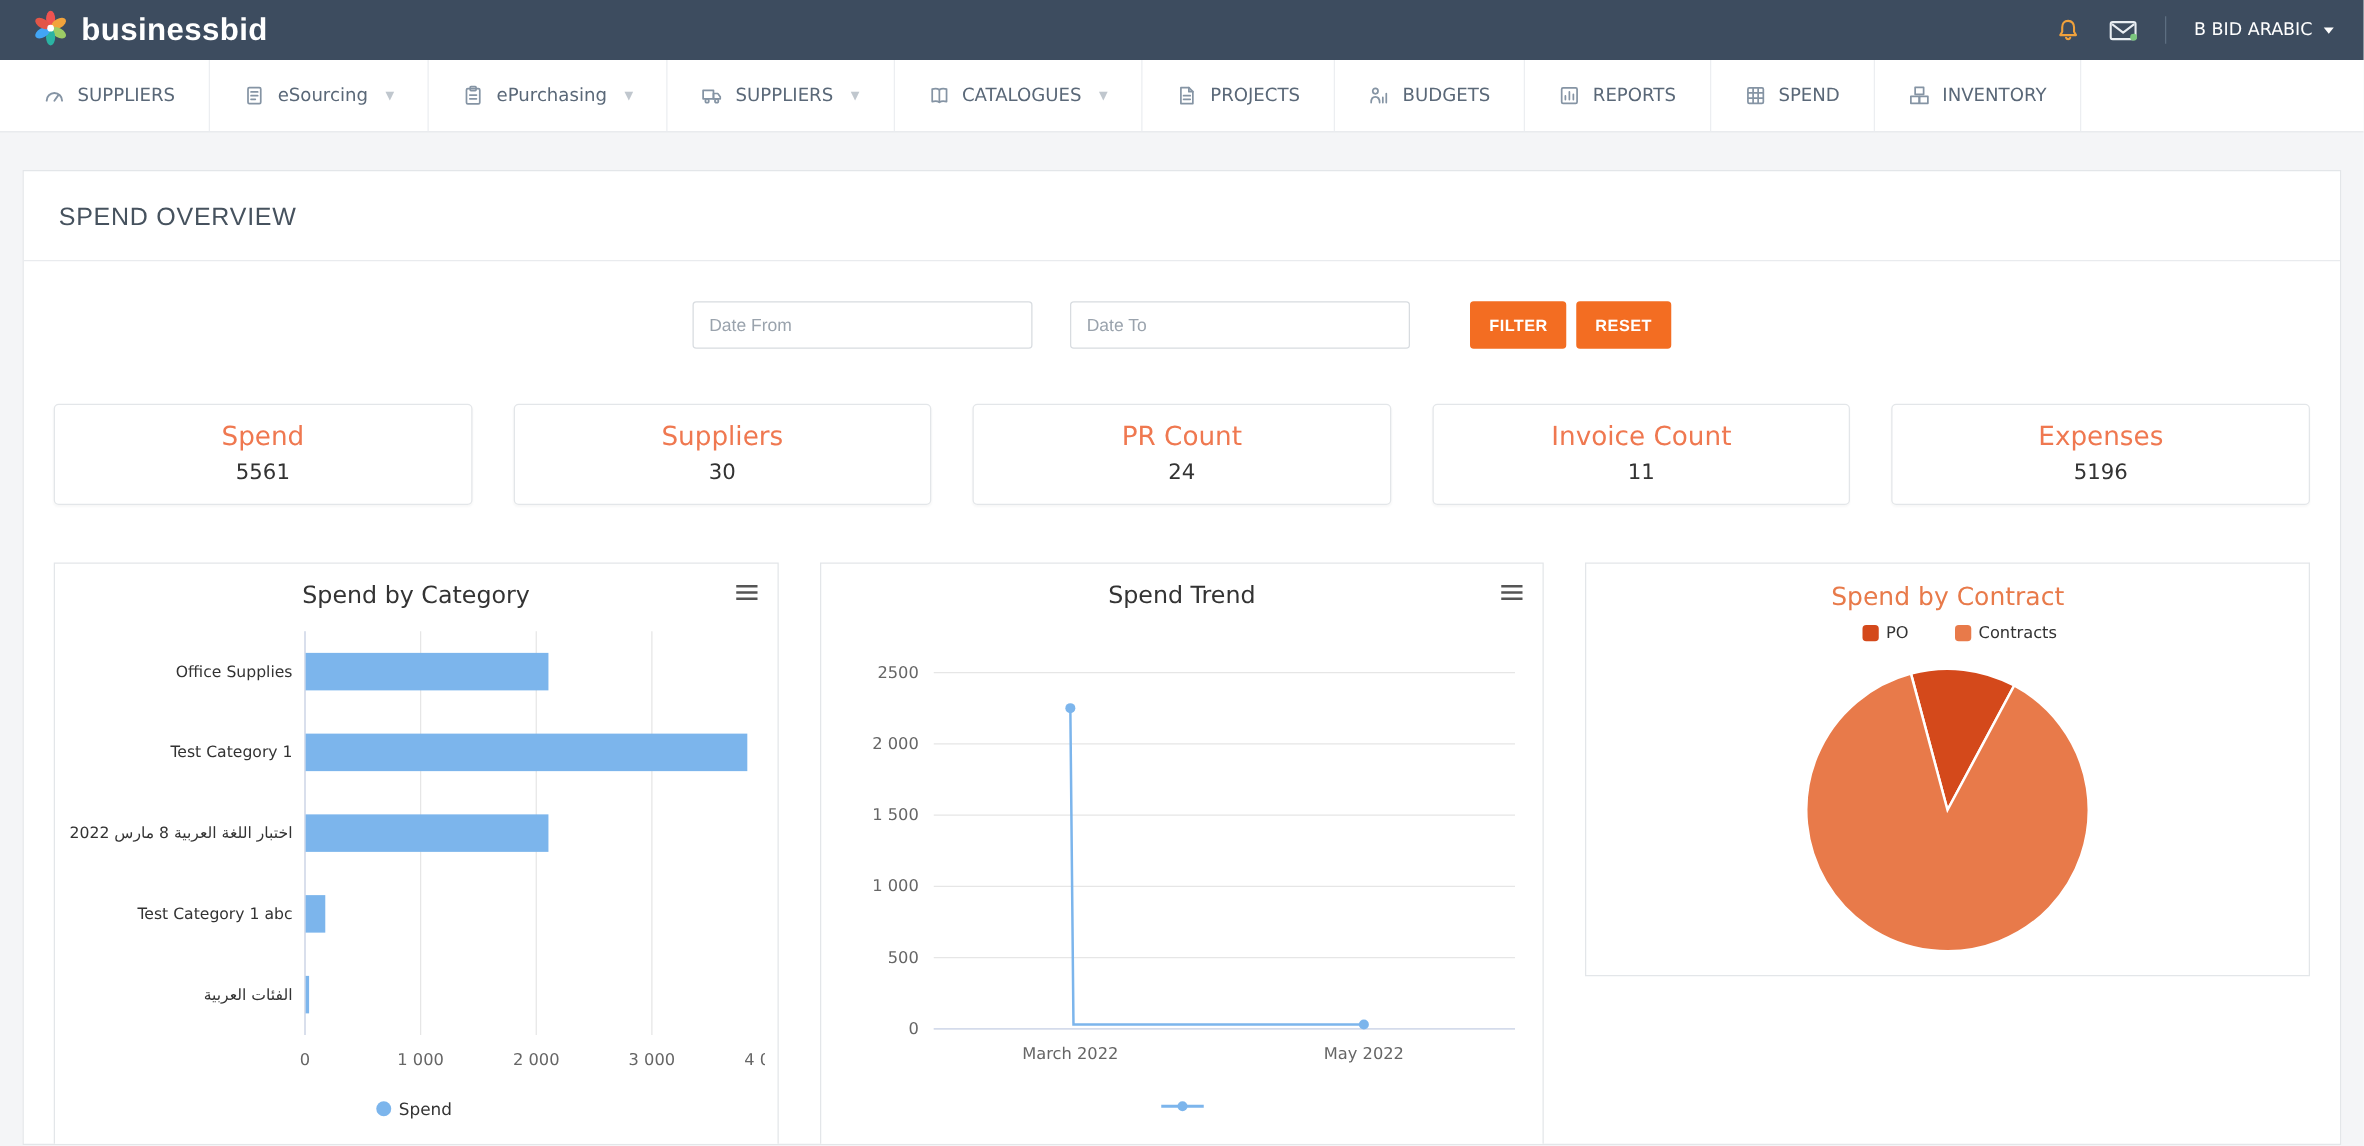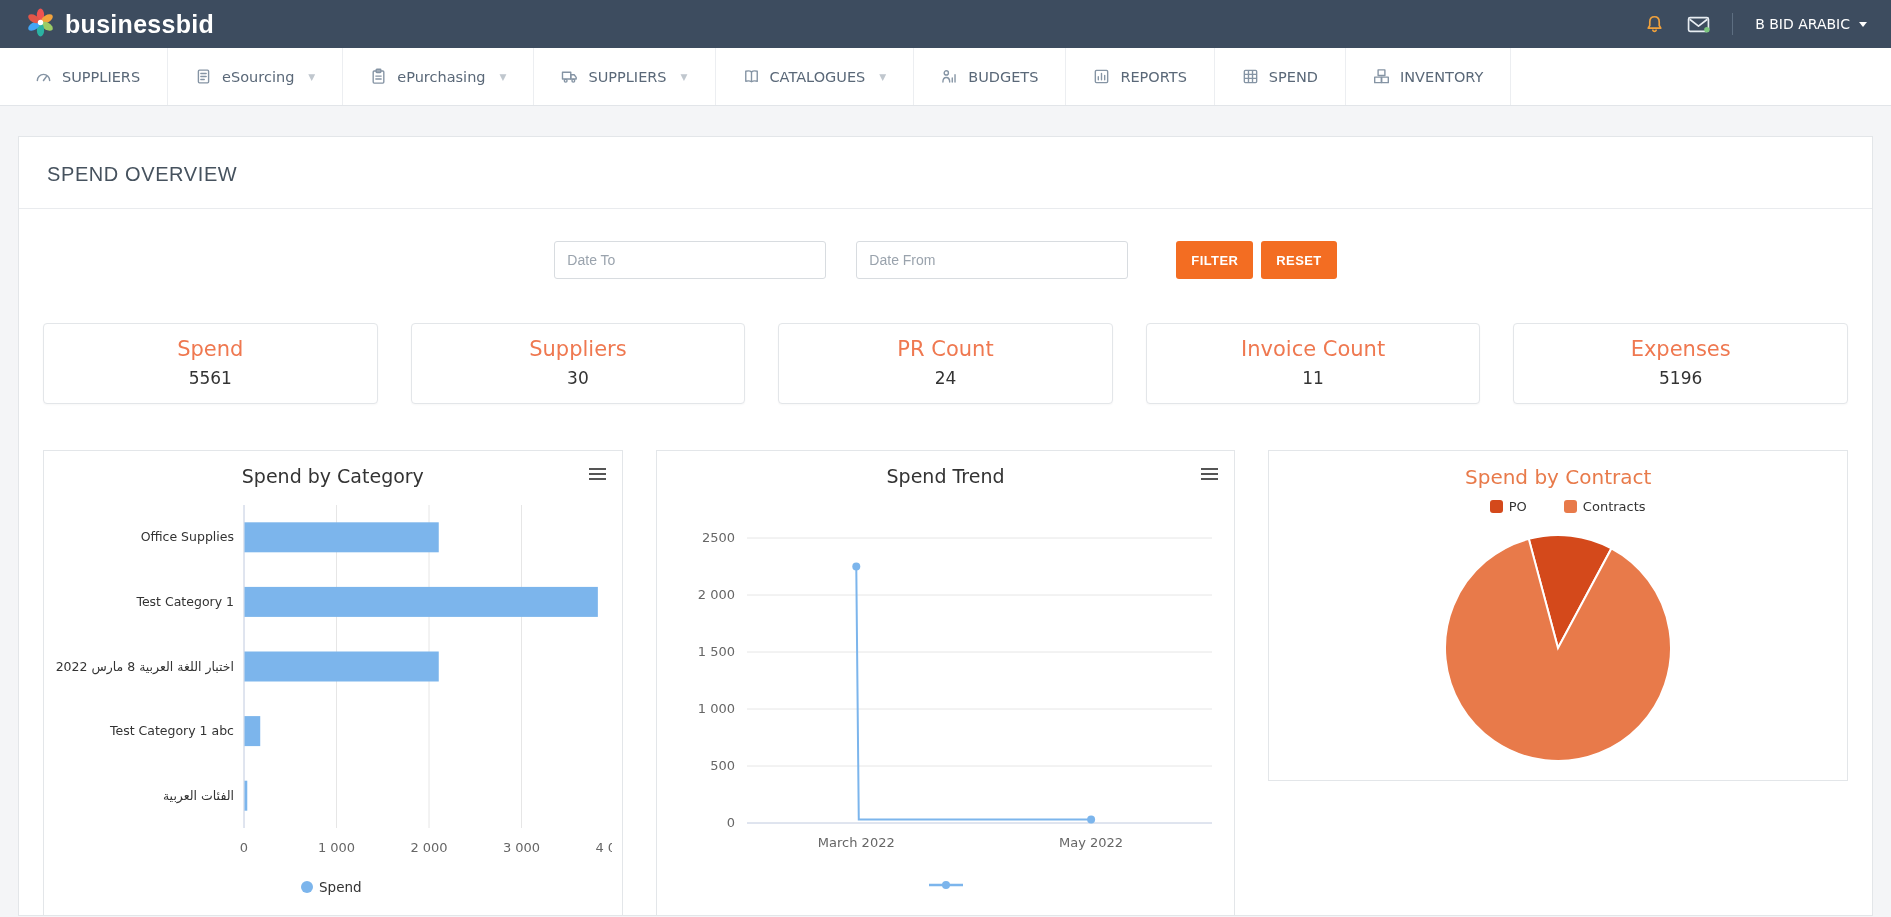--- a/index.html
+++ b/index.html
@@ -194,20 +194,32 @@
               <path d="M8 3.6v9.4"></path>
             </g>
           </svg>
         </span>
         <span>CATALOGUES</span>
         <span class="nav-chevron">▼</span>
       </li>
       <li class="nav-item">
         <span class="nav-icon">
           <svg viewBox="0 0 16 16">
+            <g fill="none" stroke="#8594a4" stroke-width="1.3" stroke-linecap="round" stroke-linejoin="round">
+              <path d="M3.5 2h6l3 3v9h-9z"></path>
+              <path d="M9.5 2v3h3"></path>
+              <path d="M5.5 8h5M5.5 10.8h5"></path>
+            </g>
+          </svg>
+        </span>
+        <span>PROJECTS</span>
+      </li>
+      <li class="nav-item">
+        <span class="nav-icon">
+          <svg viewBox="0 0 16 16">
             <g fill="none" stroke="#8594a4" stroke-width="1.3" stroke-linecap="round">
               <circle cx="5" cy="4.6" r="2"></circle>
               <path d="M1.8 13.2c0-2.6 1.4-4.2 3.2-4.2s3.2 1.6 3.2 4.2"></path>
               <path d="M10.6 13.2V9.4M13.2 13.2V6.4"></path>
             </g>
           </svg>
         </span>
         <span>BUDGETS</span>
       </li>
       <li class="nav-item">
@@ -246,22 +258,22 @@
       </li>
     </ul>
 </nav>
 
 <main class="main-card">
 
   <div class="page-title">SPEND OVERVIEW</div>
   <div class="title-divider"></div>
 
   <div class="filter-row">
+    <input class="date" type="text" placeholder="Date From" style="">
     <input class="date" type="text" placeholder="Date To" style="">
-    <input class="date" type="text" placeholder="Date From" style="">
     <span class="filter-buttons">
       <button class="btn">FILTER</button>
       <button class="btn">RESET</button>
     </span>
   </div>
 
   <div class="kpi-row" id="kpi-row">
       <div class="kpi-card">
         <div class="kpi-title">Spend</div>
         <div class="kpi-value">5561</div>

